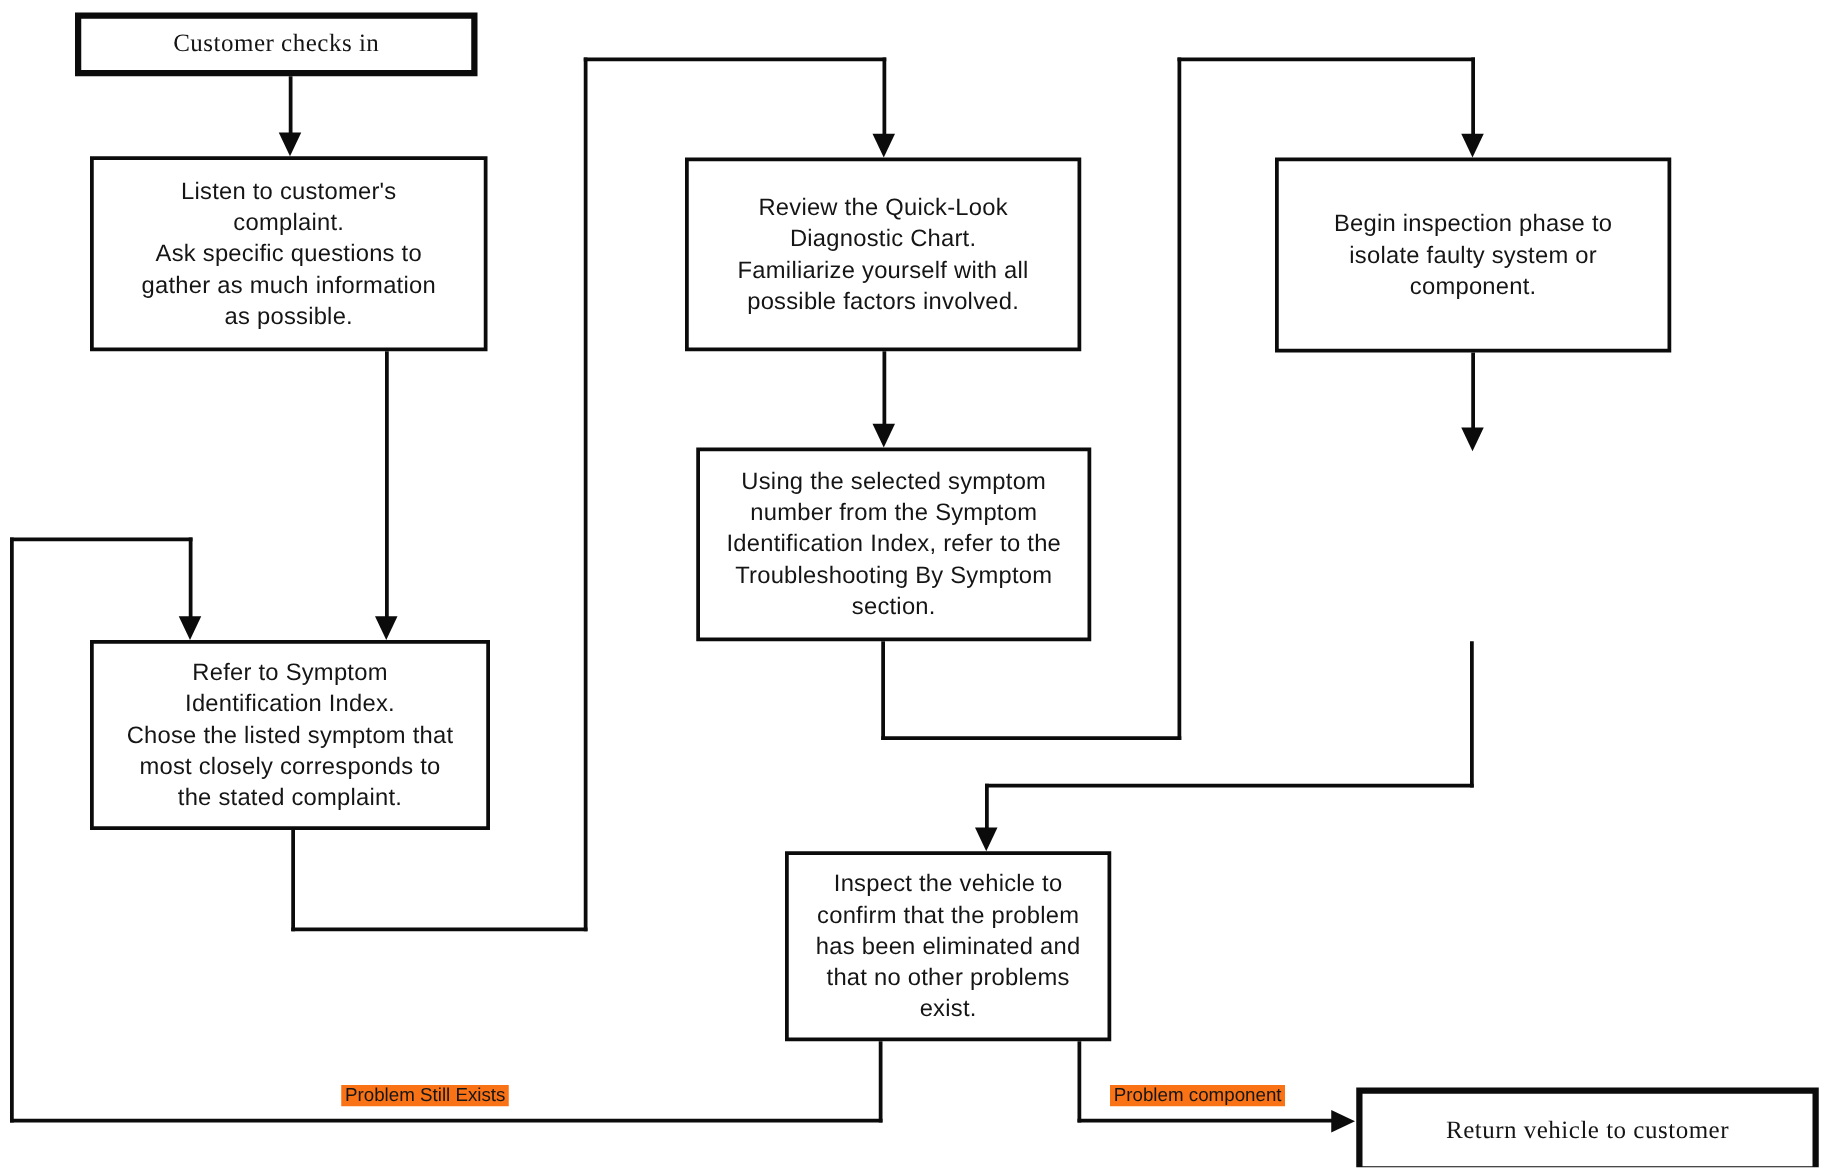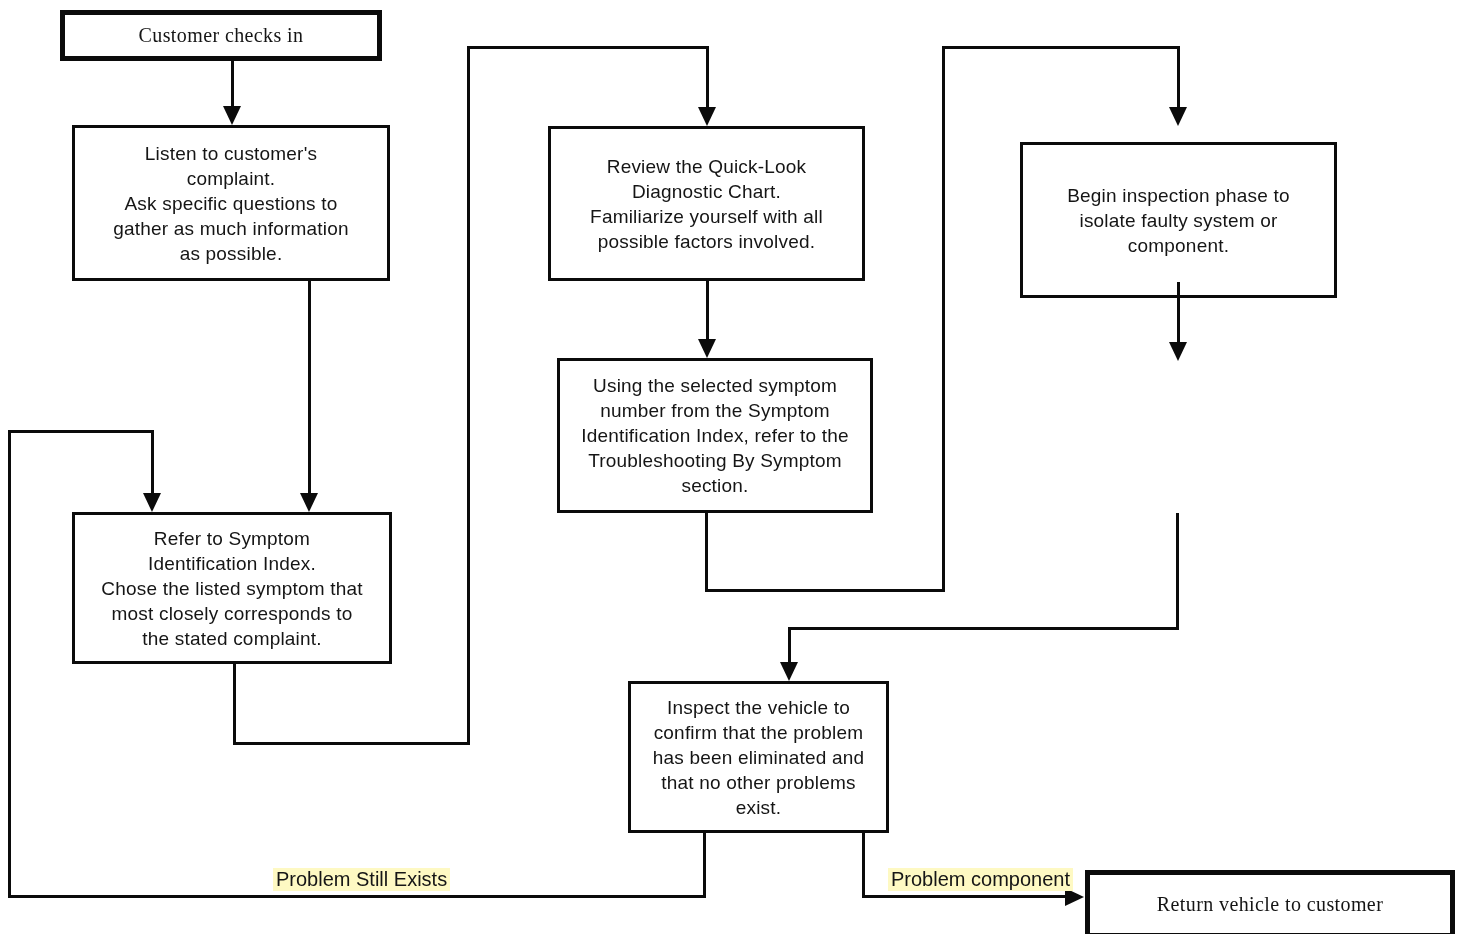--- a/index.html
+++ b/index.html
@@ -52,24 +52,24 @@
   }
   .arrow-right {
     position: absolute;
     width: 0; height: 0;
     border-top: 9px solid transparent;
     border-bottom: 9px solid transparent;
     border-left: 19px solid #0b0b0b;
   }
   .edge-label {
     position: absolute;
-    font-size: 20px;
+    font-size: 15px;
     color: #161616;
     white-space: nowrap;
-    background: #fef9c3;
+    background: #f97316;
     padding: 0 3px;
   }
 </style>
 </head>
 <body>
 
 <div id="canvas">
 
   <div class="node terminal" style="left:60px; top:10px; width:322px; height:51px;">Customer checks in</div>
 
@@ -77,21 +77,21 @@
 complaint.
 Ask specific questions to
 gather as much information
 as possible.</div>
 
   <div class="node" style="left:548px; top:126px; width:317px; height:155px;">Review the Quick-Look
 Diagnostic Chart.
 Familiarize yourself with all
 possible factors involved.</div>
 
-  <div class="node" style="left:1020px; top:126px; width:317px; height:156px;margin-top:16px;">Begin inspection phase to
+  <div class="node" style="left:1020px; top:126px; width:317px; height:156px;">Begin inspection phase to
 isolate faulty system or
 component.</div>
 
   <div class="node" style="left:557px; top:358px; width:316px; height:155px;">Using the selected symptom
 number from the Symptom
 Identification Index, refer to the
 Troubleshooting By Symptom
 section.</div>
 
 

